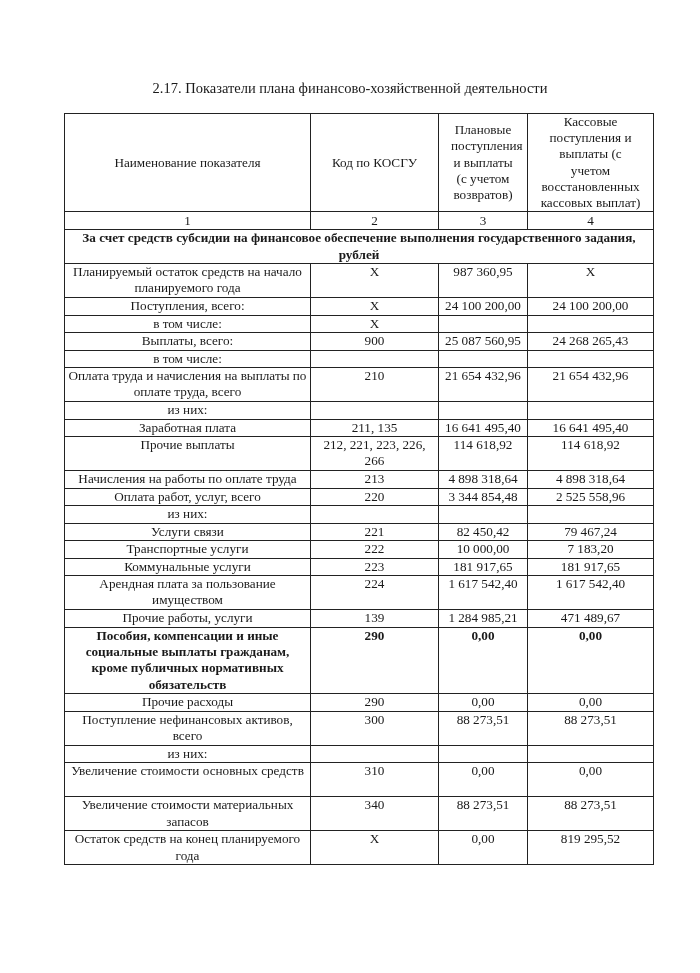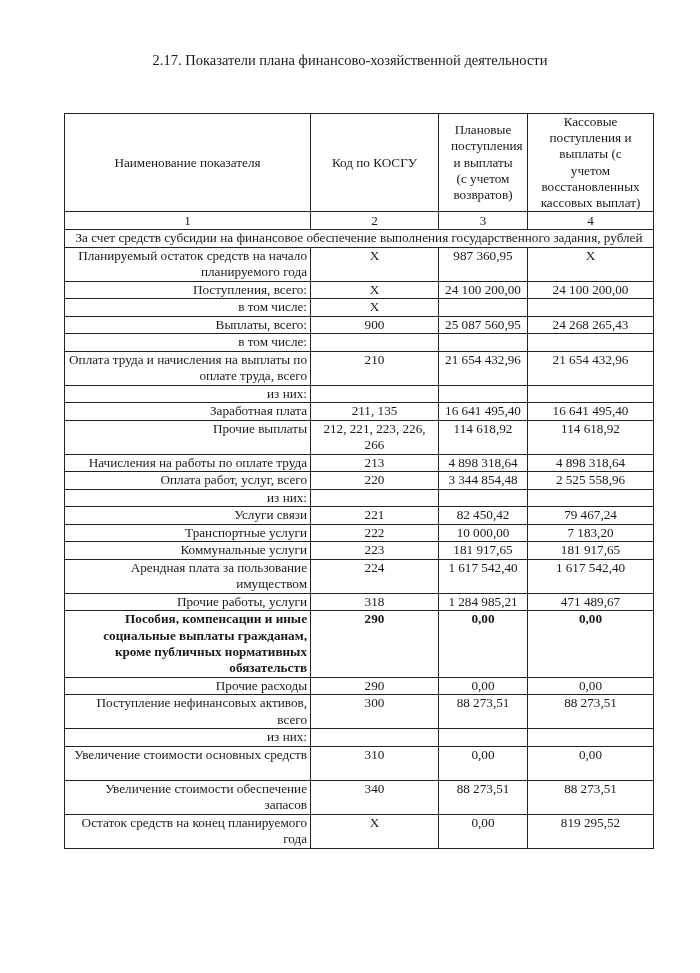--- a/index.html
+++ b/index.html
@@ -2,21 +2,21 @@
 <html><head>
   <meta charset="utf-8">
   <style>
     html, body { margin: 0; padding: 0; background: #ffffff; }
     body {
       width: 700px; height: 973px; position: relative; overflow: hidden;
       font-family: "Liberation Serif", "DejaVu Serif", serif;
       color: #1a1a1a;
     }
     .page-title {
-      position: absolute; left: 0; top: 52px; width: 700px;
+      position: absolute; left: 0; top: 80px; width: 700px;
       text-align: center; font-size: 14.5px; letter-spacing: 0;
     }
     table.fin {
       position: absolute; left: 64px; top: 113px;
       width: 589px; border-collapse: collapse; table-layout: fixed;
       font-size: 13.2px; line-height: 16.4px;
     }
     table.fin td, table.fin th {
       border: 1px solid #222;
       padding: 0 3px;
@@ -24,22 +24,22 @@
       font-weight: normal;
       overflow: hidden;
     }
     table.fin th { text-align: center; vertical-align: middle; padding: 0 12px; }
     col.c1 { width: 246px; }
     col.c2 { width: 128px; }
     col.c3 { width: 89px; }
     col.c4 { width: 126px; }
     tr.hdr th { height: 79px; line-height: 16.2px; }
     tr.nums td { text-align: center; height: 17px; vertical-align: middle; }
-    tr.section td { text-align: center; line-height: 16.4px; padding: 0 4px; }
-    td.name { text-align: right; }
+    tr.section td { text-align: center; line-height: 16.4px; padding: 0 4px; font-weight: bold; }
+    td.name { text-align: center; }
     td.code, td.v { text-align: center; }
     tr.r1 td { height: 16.5px; }
     tr.r2 td { height: 33px; }
     tr.r3 td { height: 50px; font-weight: bold; }
   </style>
 </head>
 <body>
 
 <div class="page-title">2.17. Показатели плана финансово-хозяйственной деятельности</div>
 
@@ -159,21 +159,21 @@
         <td class="v">181 917,65</td>
       </tr>
       <tr class="r2">
         <td class="name">Арендная плата за пользование имуществом</td>
         <td class="code">224</td>
         <td class="v">1 617 542,40</td>
         <td class="v">1 617 542,40</td>
       </tr>
       <tr class="r1">
         <td class="name">Прочие работы, услуги</td>
-        <td class="code">318</td>
+        <td class="code">139</td>
         <td class="v">1 284 985,21</td>
         <td class="v">471 489,67</td>
       </tr>
       <tr class="r3">
         <td class="name">Пособия, компенсации и иные социальные выплаты гражданам, кроме публичных нормативных обязательств</td>
         <td class="code">290</td>
         <td class="v">0,00</td>
         <td class="v">0,00</td>
       </tr>
       <tr class="r1">
@@ -194,21 +194,21 @@
         <td class="v"></td>
         <td class="v"></td>
       </tr>
       <tr class="r2">
         <td class="name">Увеличение стоимости основных средств</td>
         <td class="code">310</td>
         <td class="v">0,00</td>
         <td class="v">0,00</td>
       </tr>
       <tr class="r2">
-        <td class="name">Увеличение стоимости  обеспечение запасов</td>
+        <td class="name">Увеличение стоимости  материальных запасов</td>
         <td class="code">340</td>
         <td class="v">88 273,51</td>
         <td class="v">88 273,51</td>
       </tr>
       <tr class="r2">
         <td class="name">Остаток средств на конец планируемого года</td>
         <td class="code">Х</td>
         <td class="v">0,00</td>
         <td class="v">819 295,52</td>
       </tr>

